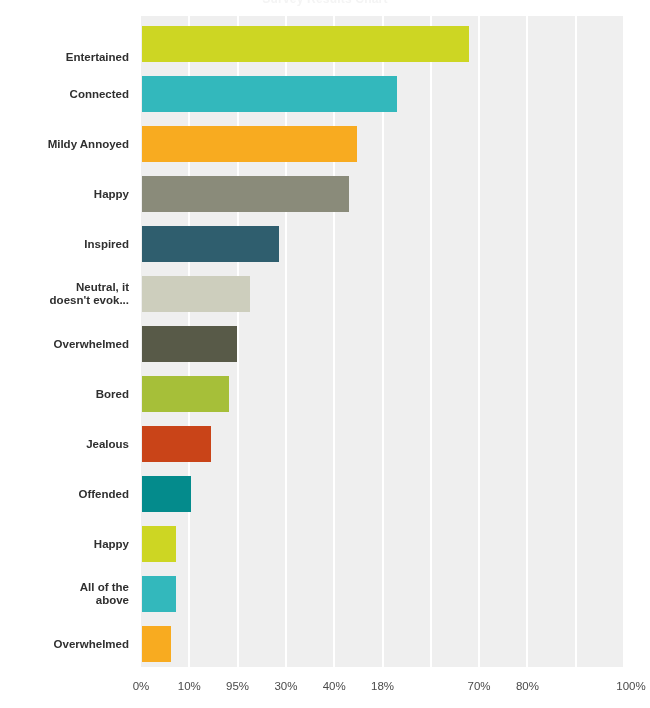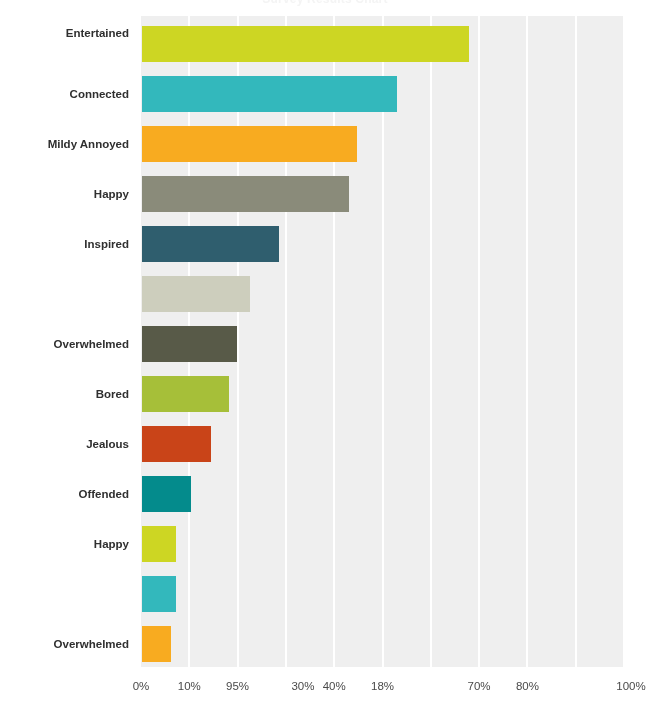--- a/index.html
+++ b/index.html
@@ -141,60 +141,68 @@
         <div class="bar" title="Bored: 18%" style="top: 360px; width: 86.94px; height: 36px; background: rgb(166, 191, 57);"></div>
         <div class="bar" title="Jealous: 14.3%" style="top: 410px; width: 69.069px; height: 36px; background: rgb(201, 68, 24);"></div>
         <div class="bar" title="Offended: 10.1%" style="top: 460px; width: 48.783px; height: 36px; background: rgb(4, 139, 140);"></div>
         <div class="bar" title="Angry: 7%" style="top: 510px; width: 33.81px; height: 36px; background: rgb(205, 214, 35);"></div>
         <div class="bar" title="All of the above: 7%" style="top: 560px; width: 33.81px; height: 36px; background: rgb(51, 184, 188);"></div>
         <div class="bar" title="Overwhelmed: 6%" style="top: 610px; width: 28.98px; height: 36px; background: rgb(248, 171, 32);"></div>
       </div>
   </div>
 
   <div id="y-axis-labels">
-      <div class="cat-label" style="top: 11px; padding-left: 19px;">
+      <div class="cat-label" style="top: 35px; padding-left: 19px;">
         <div>Entertained</div>
       </div>
       <div class="cat-label" style="top: 71.5px;">
         <div>Connected</div>
       </div>
       <div class="cat-label" style="top: 121.5px;">
         <div>Mildy Annoyed</div>
       </div>
       <div class="cat-label" style="top: 171.5px;">
         <div>Happy</div>
       </div>
       <div class="cat-label" style="top: 221.5px;">
         <div>Inspired</div>
       </div>
+      <div class="cat-label" style="top: 265px;">
+        <div>Neutral, it</div>
+        <div>doesn't evok...</div>
+      </div>
       <div class="cat-label" style="top: 321.5px;">
         <div>Overwhelmed</div>
       </div>
       <div class="cat-label" style="top: 371.5px;">
         <div>Bored</div>
       </div>
       <div class="cat-label" style="top: 421.5px;">
         <div>Jealous</div>
       </div>
       <div class="cat-label" style="top: 471.5px; margin-left: 24px;">
         <div>Offended</div>
       </div>
       <div class="cat-label" style="top: 521.5px;">
         <div>Happy</div>
+      </div>
+      <div class="cat-label" style="top: 565px;">
+        <div>All of the</div>
+        <div>above</div>
       </div>
       <div class="cat-label" style="top: 621.5px;">
         <div>Overwhelmed</div>
       </div>
     </div>
 
   <div id="x-axis-labels">
       <div class="tick-label" style="left: 0px;">0%</div>
       <div class="tick-label" style="left: 48.3px;">10%</div>
       <div class="tick-label" style="left: 96.6px;">95%</div>
-      <div class="tick-label" style="left: 144.9px; margin-left: 17px;">30%</div>
+      <div class="tick-label" style="left: 144.9px;">30%</div>
       <div class="tick-label" style="left: 193.2px;">40%</div>
       <div class="tick-label" style="left: 241.5px;">18%</div>
       <div class="tick-label" style="left: 289.8px; margin-top: 28px;">60%</div>
       <div class="tick-label" style="left: 338.1px;">70%</div>
       <div class="tick-label" style="left: 386.4px;">80%</div>
       <div class="tick-label" style="left: 434.7px; margin-top: 36px;">90%</div>
       <div class="tick-label" style="left: 490px;">100%</div>
     </div>
 
 </div>

